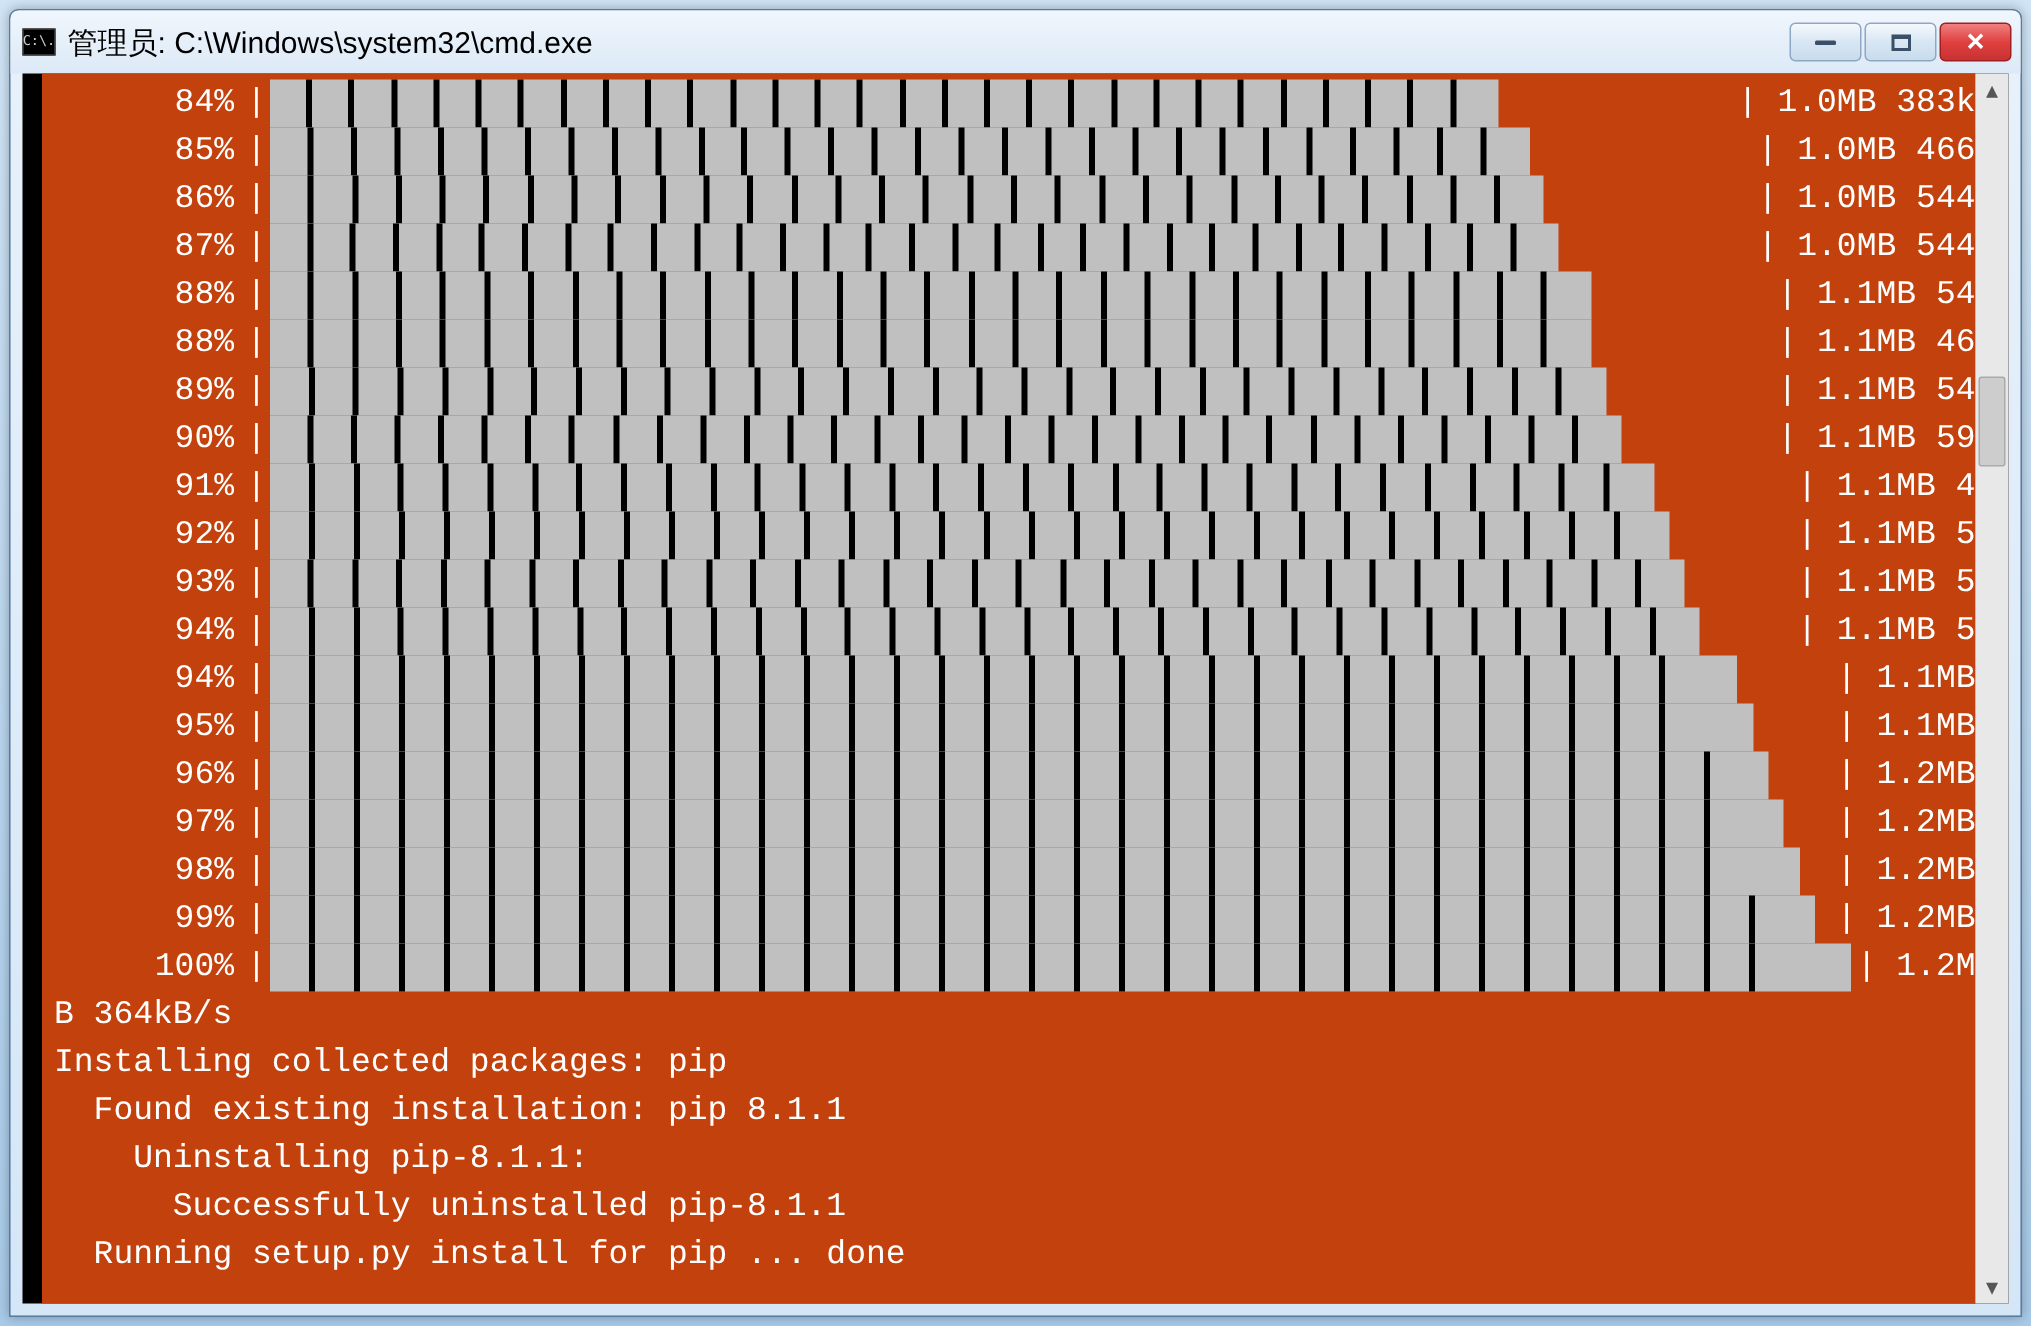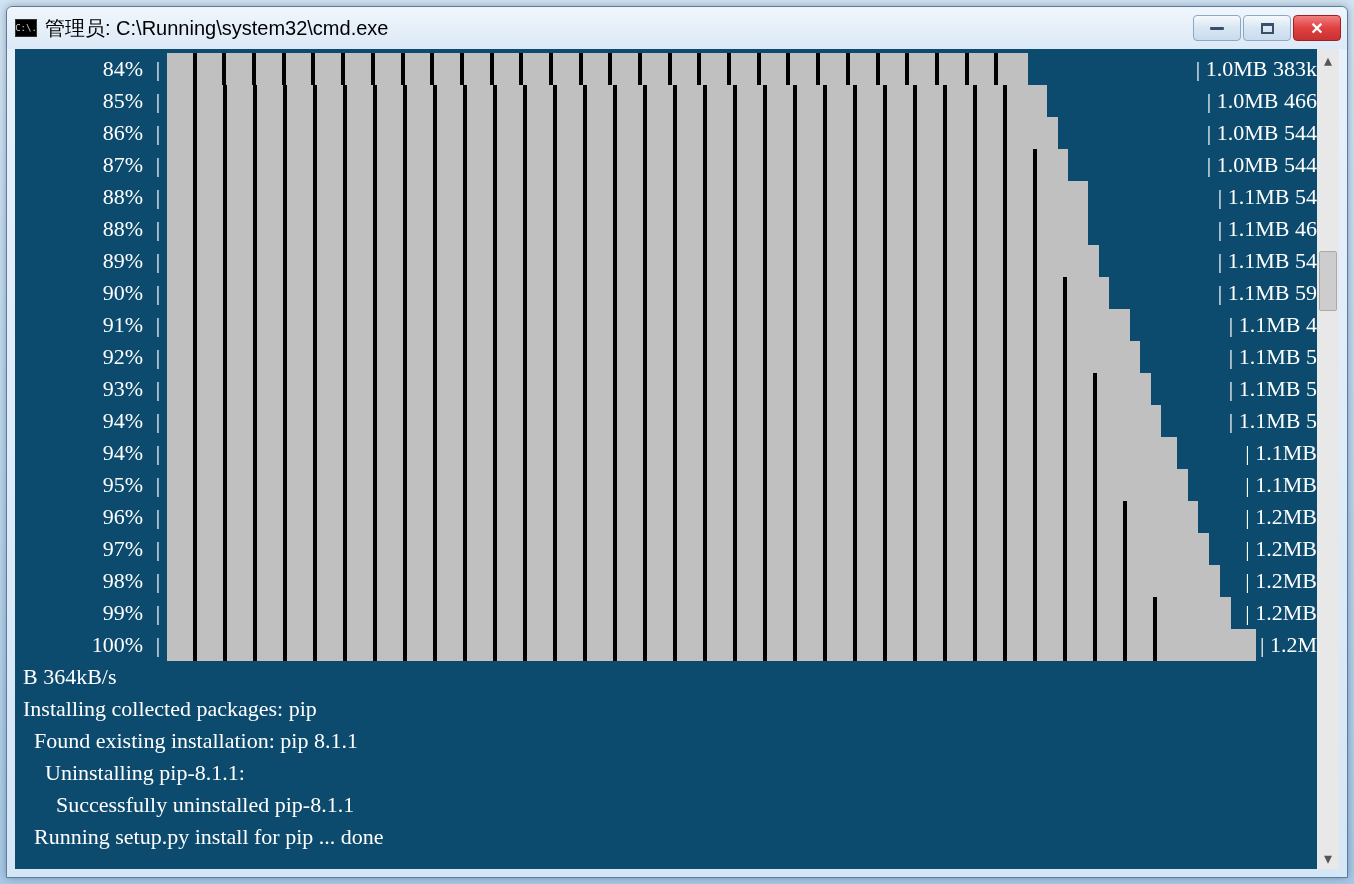--- a/index.html
+++ b/index.html
@@ -74,28 +74,29 @@
 
 .client-area {
   flex: 1;
   background: #000;
   margin: 0 8px 8px 8px;
   display: flex;
   overflow: hidden;
 }
 .console {
   flex: 1;
-  background: #0c4a6e;
+  background: #c2410c;
   color: #fff;
-  font-family: Liberation Serif, serif;
+  font-family: Liberation Mono, monospace;
   font-size: 22px;
   line-height: 32px;
   padding: 4px 0 4px 4px;
   white-space: pre;
   overflow: hidden;
+  margin-left: 13px;
 }
 .scroll {
   width: 22px;
   background: #e8e8e8;
   display: flex;
   flex-direction: column;
 }
 .scroll-arrow {
   height: 22px;
   display: flex;
@@ -165,21 +166,21 @@
 .below-line {
   padding-left: 4px;
 }
 </style>
 </head>
 <body>
 
 <div class="window">
   <div class="titlebar">
     <div class="title-icon">C:\.</div>
-    <div class="title-text">管理员: C:\Running\system32\cmd.exe</div>
+    <div class="title-text">管理员: C:\Windows\system32\cmd.exe</div>
     <div class="win-controls">
       <div class="win-btn">
           <div class="win-min-line"></div>
         </div>
       <div class="win-btn">
           <div class="win-max-box"></div>
         </div>
       <div class="win-btn close">
           <span class="win-close-x">✕</span>
         </div>

